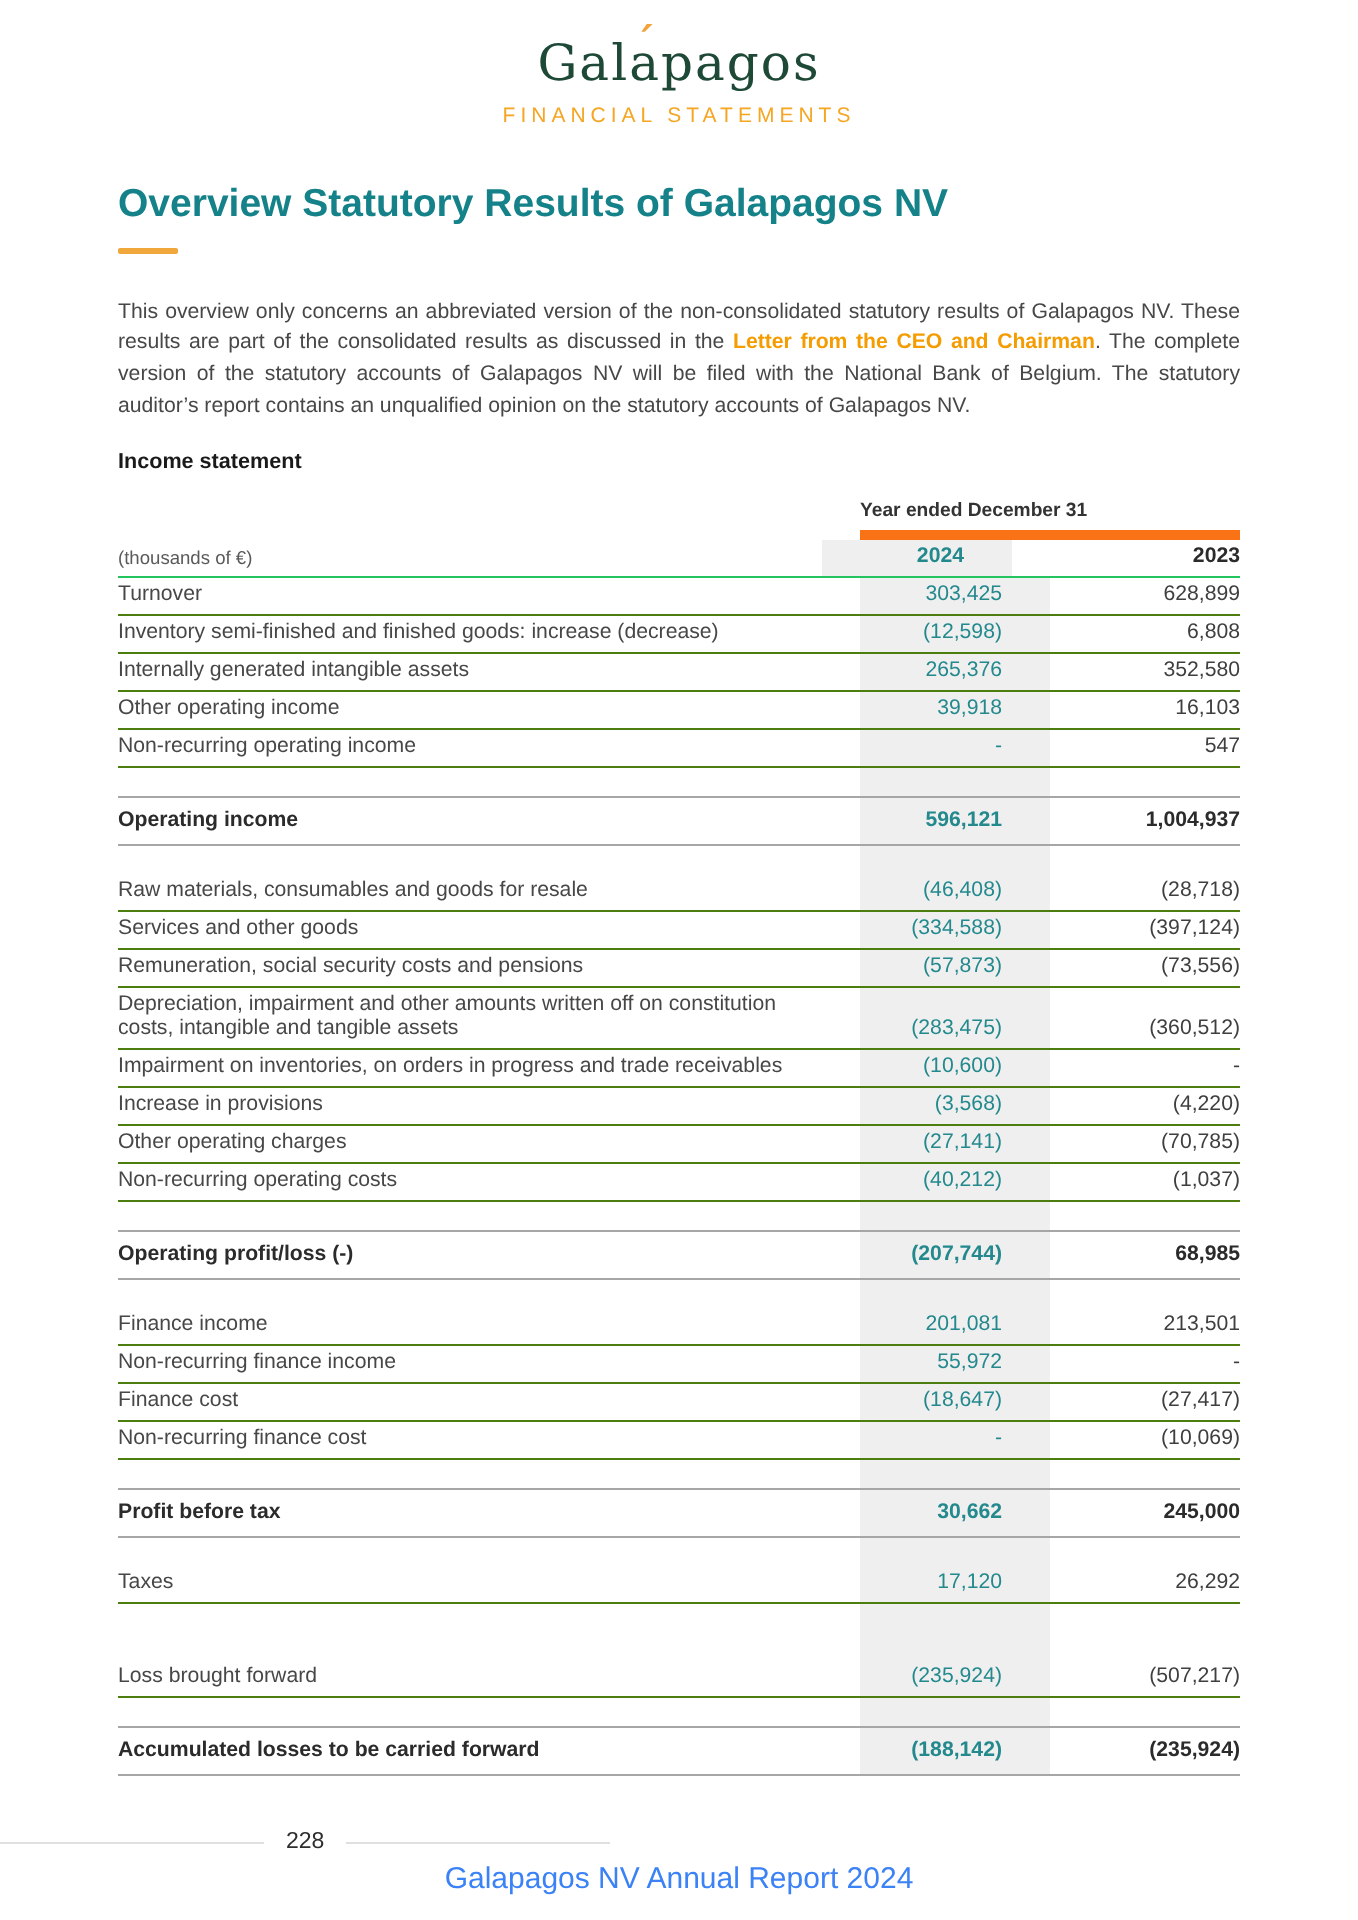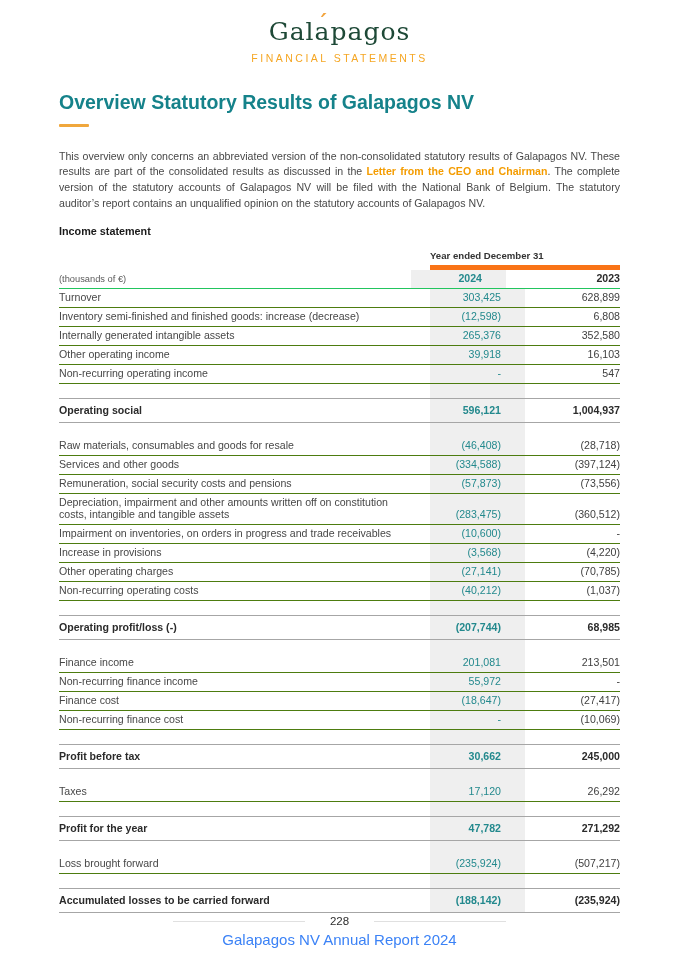--- a/index.html
+++ b/index.html
@@ -65,21 +65,21 @@
     font-weight:700;
   }
   .trow.total .c-label { color:#2B2B2B; padding-top:5px; padding-bottom:6px; }
   .trow.total .c-v { padding-top:5px; padding-bottom:6px; }
   .trow.total .c-y2 { color:#2B2B2B; }
   .trow.spacer { height:14px; }
 
   
   .footer { position:absolute; left:0; right:0; bottom:12px; text-align:center; }
   .pagenum-row {
-    display:flex; align-items:center; justify-content:center; gap:25px;
+    display:flex; align-items:center; justify-content:flex-start; gap:11px;
     font-size:11.5px; color:#2E2E2E;
   }
   .fline { width:132px; height:1px; background:#E0E0E0; }
   .report-title { margin-top:4px; font-size:15px; color:#3b82f6; }
 </style>
 </head>
 <body>
 
 <div class="page">
   <div class="content">
@@ -131,21 +131,21 @@
             <div class="c-label">Non-recurring operating income</div>
             <div class="c-v c-y1">-</div>
             <div class="c-v c-y2">547</div>
           </div>
           <div class="trow spacer">
             <div class="c-label"></div>
             <div class="c-v c-y1"></div>
             <div class="c-v c-y2"></div>
           </div>
           <div class="trow total">
-            <div class="c-label">Operating social</div>
+            <div class="c-label">Operating income</div>
             <div class="c-v c-y1">596,121</div>
             <div class="c-v c-y2">1,004,937</div>
           </div>
           <div class="trow spacer">
             <div class="c-label"></div>
             <div class="c-v c-y1"></div>
             <div class="c-v c-y2"></div>
           </div>
           <div class="trow data">
             <div class="c-label">Raw materials, consumables and goods for resale</div>
@@ -239,25 +239,20 @@
           </div>
           <div class="trow data">
             <div class="c-label">Taxes</div>
             <div class="c-v c-y1">17,120</div>
             <div class="c-v c-y2">26,292</div>
           </div>
           <div class="trow spacer">
             <div class="c-label"></div>
             <div class="c-v c-y1"></div>
             <div class="c-v c-y2"></div>
-          </div>
-          <div class="trow total">
-            <div class="c-label">Profit for the year</div>
-            <div class="c-v c-y1">47,782</div>
-            <div class="c-v c-y2">271,292</div>
           </div>
           <div class="trow spacer">
             <div class="c-label"></div>
             <div class="c-v c-y1"></div>
             <div class="c-v c-y2"></div>
           </div>
           <div class="trow data">
             <div class="c-label">Loss brought forward</div>
             <div class="c-v c-y1">(235,924)</div>
             <div class="c-v c-y2">(507,217)</div>

